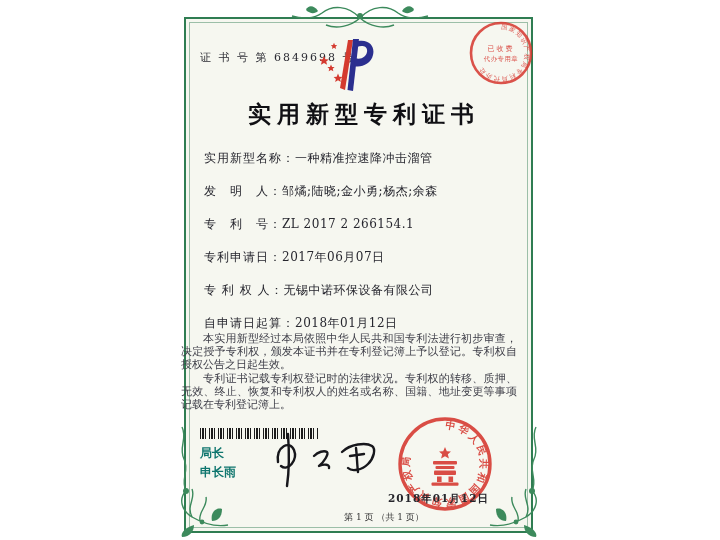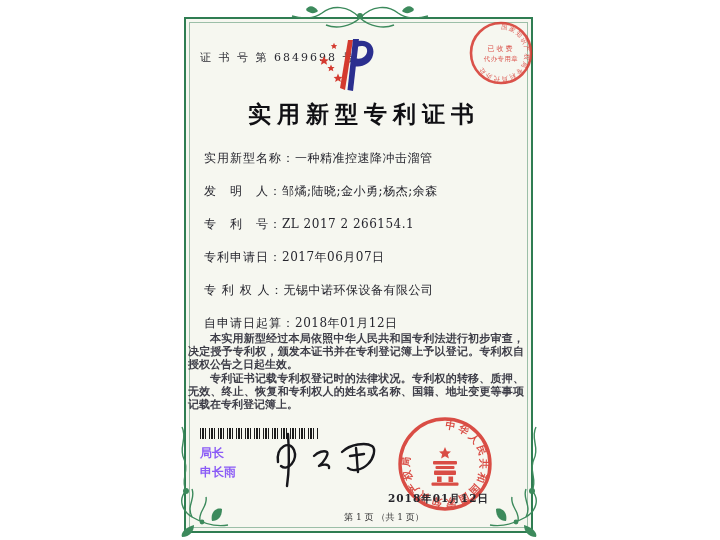--- a/index.html
+++ b/index.html
@@ -9,26 +9,26 @@
          border:2px solid #2f7d52;background:#f6f7f0;box-sizing:border-box;}
   .frame-inner{position:absolute;left:3px;top:3px;right:3px;bottom:3px;border:1px solid #9cbfa8;}
   .cert-no{position:absolute;left:200px;top:50px;font-size:11px;color:#2b2b33;letter-spacing:2px;}
   .logo{position:absolute;left:314px;top:34px;}
   .title{position:absolute;left:184px;top:99px;width:360px;text-align:center;
          font-size:23px;font-weight:bold;color:#101014;letter-spacing:6px;}
   .fields{position:absolute;left:204px;top:150px;width:320px;}
   .field-row{height:20px;margin-bottom:13px;font-size:12px;color:#26262e;white-space:nowrap;}
   .field-label{letter-spacing:1px;}
   .field-value{letter-spacing:0.5px;}
-  .body-text{position:absolute;left:188px;top:332px;width:336px;font-size:11px;line-height:1.2;
-             color:#3e3e48;text-align:justify;font-weight:bold;}
+  .body-text{position:absolute;left:181px;top:332px;width:336px;font-size:11px;line-height:1.2;
+             color:#3e3e48;text-align:justify;}
   .body-text p{margin:0;text-indent:2em;}
   .barcode{position:absolute;left:200px;top:428px;width:118px;height:11px;
            background:repeating-linear-gradient(90deg,#1c1c1c 0 1px,transparent 1px 2px,#1c1c1c 2px 4px,transparent 4px 5px,#1c1c1c 5px 6px,transparent 6px 9px);}
-  .signer{position:absolute;left:200px;top:444px;font-size:12px;font-weight:bold;color:#8b5cf6;line-height:19px;}
+  .signer{position:absolute;left:200px;top:444px;font-size:12px;font-weight:bold;color:#0f766e;line-height:19px;}
   .signature{position:absolute;left:264px;top:428px;}
   .seal{position:absolute;left:396px;top:415px;}
   .seal-date{position:absolute;left:388px;top:492px;font-size:10.5px;font-weight:bold;color:#26262c;letter-spacing:1px;}
   .agency-stamp{position:absolute;left:468px;top:20px;}
   .footer{position:absolute;left:184px;top:511px;width:400px;text-align:center;font-size:9px;color:#333;}
   .ornament{position:absolute;pointer-events:none;}
 </style>
 </head>
 <body>
 

